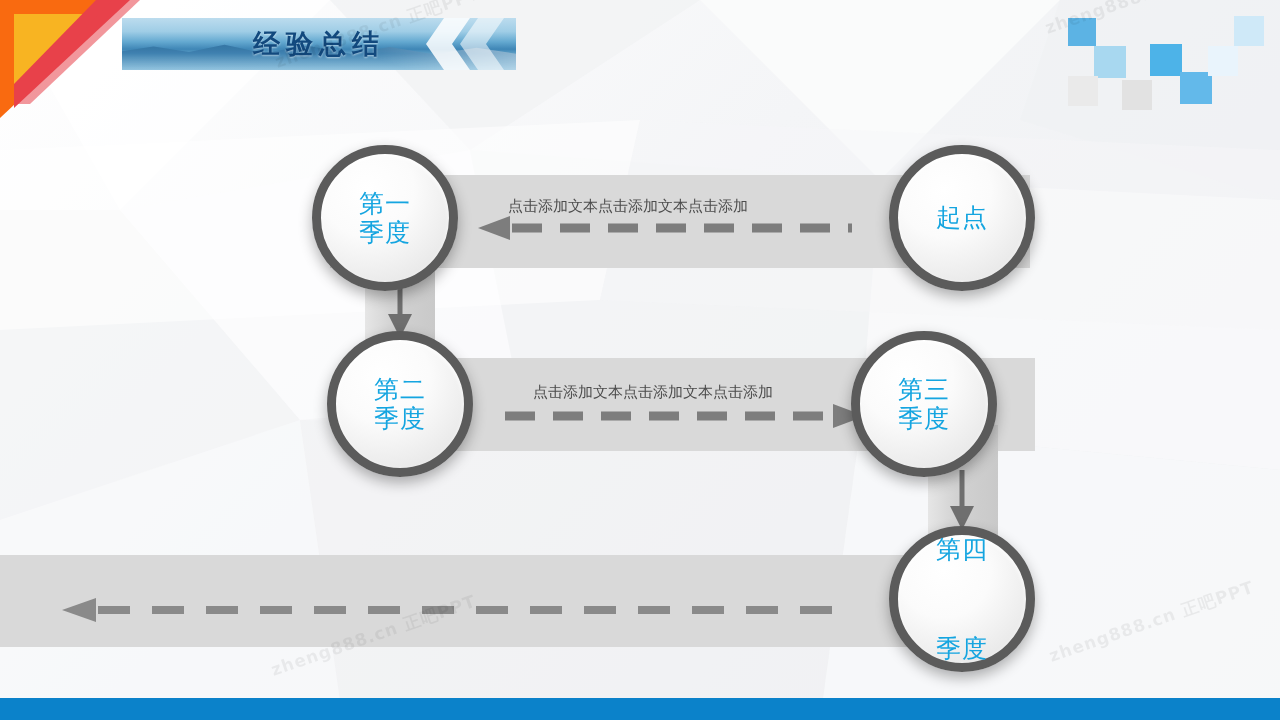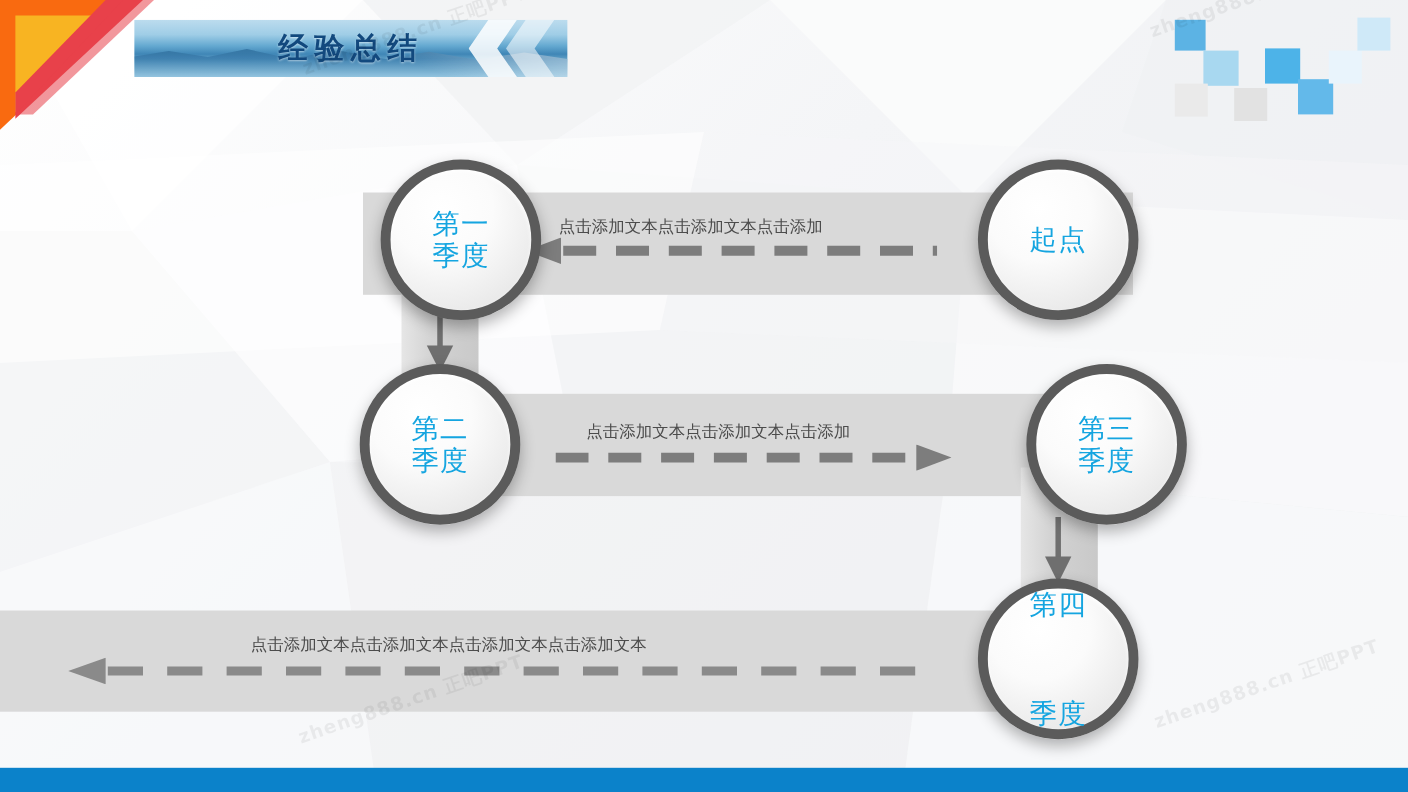--- a/index.html
+++ b/index.html
@@ -67,23 +67,23 @@
     border:9px solid #5b5b5b;
     box-shadow:0 6px 14px rgba(0,0,0,.30), inset 0 2px 4px rgba(255,255,255,.9);
     box-sizing:border-box;
     display:flex;flex-direction:column;align-items:center;justify-content:center;
   }
   .node span{
     display:block;color:#15a5e0;font-size:25px;line-height:1.18;
     letter-spacing:1px;font-weight:400;text-align:center;
     font-family:"DejaVu Sans","Liberation Sans",sans-serif;
   }
-  .n1{left:346px;top:145px;}
+  .n1{left:312px;top:145px;}
   .n2{left:327px;top:331px;}
-  .n3{left:933px;top:331px;}
+  .n3{left:851px;top:331px;}
   .n4{left:889px;top:526px;justify-content:space-between;}
   .n0{left:889px;top:145px;justify-content:center;}
 
   
   .rowtext{position:absolute;color:#4c4c4c;font-size:15px;white-space:nowrap;
     font-family:"DejaVu Sans","Liberation Sans",sans-serif;}
   .t1{left:508px;top:197px;}
   .t2{left:533px;top:383px;}
   .t3{left:228px;top:577px;}
 
@@ -174,21 +174,20 @@
     <polygon points="0,12 32,0 32,24" fill="#7d7d7d"></polygon>
     <line x1="34" y1="12" x2="374" y2="12" stroke="#7d7d7d" stroke-width="9" stroke-dasharray="30 18"></line>
   </svg>
 
   <div class="rowtext t2">点击添加文本点击添加文本点击添加</div>
   <svg class="arrow a2" viewBox="0 0 360 24" preserveAspectRatio="none">
     <line x1="0" y1="12" x2="326" y2="12" stroke="#7d7d7d" stroke-width="9" stroke-dasharray="30 18"></line>
     <polygon points="360,12 328,0 328,24" fill="#7d7d7d"></polygon>
   </svg>
 
-  <div class="rowtext t3">点击添加文本点击添加文本点击添加文本点击添加文本</div>
   <svg class="arrow a3" viewBox="0 0 780 24" preserveAspectRatio="none">
     <polygon points="0,12 34,0 34,24" fill="#8a8a8a"></polygon>
     <line x1="36" y1="12" x2="780" y2="12" stroke="#8a8a8a" stroke-width="8" stroke-dasharray="32 22"></line>
   </svg>
 
   <svg class="varrow va1" viewBox="0 0 26 62">
     <line x1="13" y1="0" x2="13" y2="40" stroke="#6f6f6f" stroke-width="5"></line>
     <polygon points="13,60 1,36 25,36" fill="#6f6f6f"></polygon>
   </svg>
   <svg class="varrow va2" viewBox="0 0 26 62">

